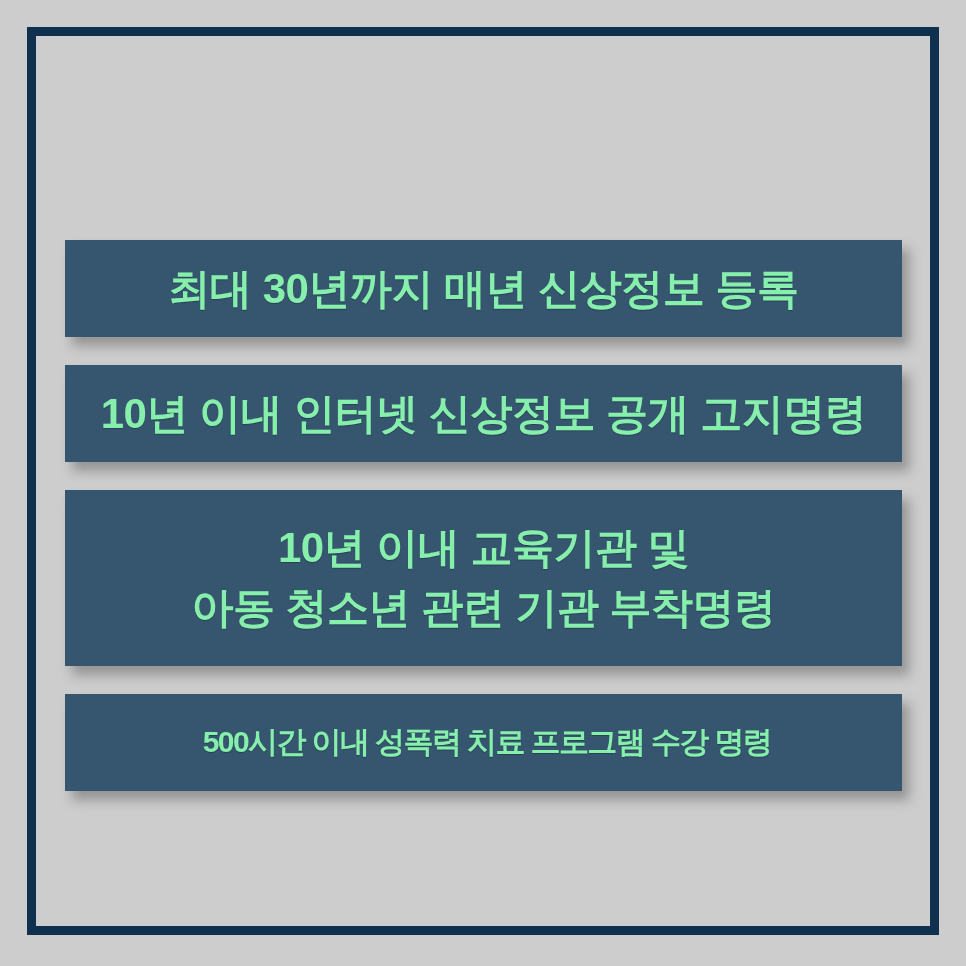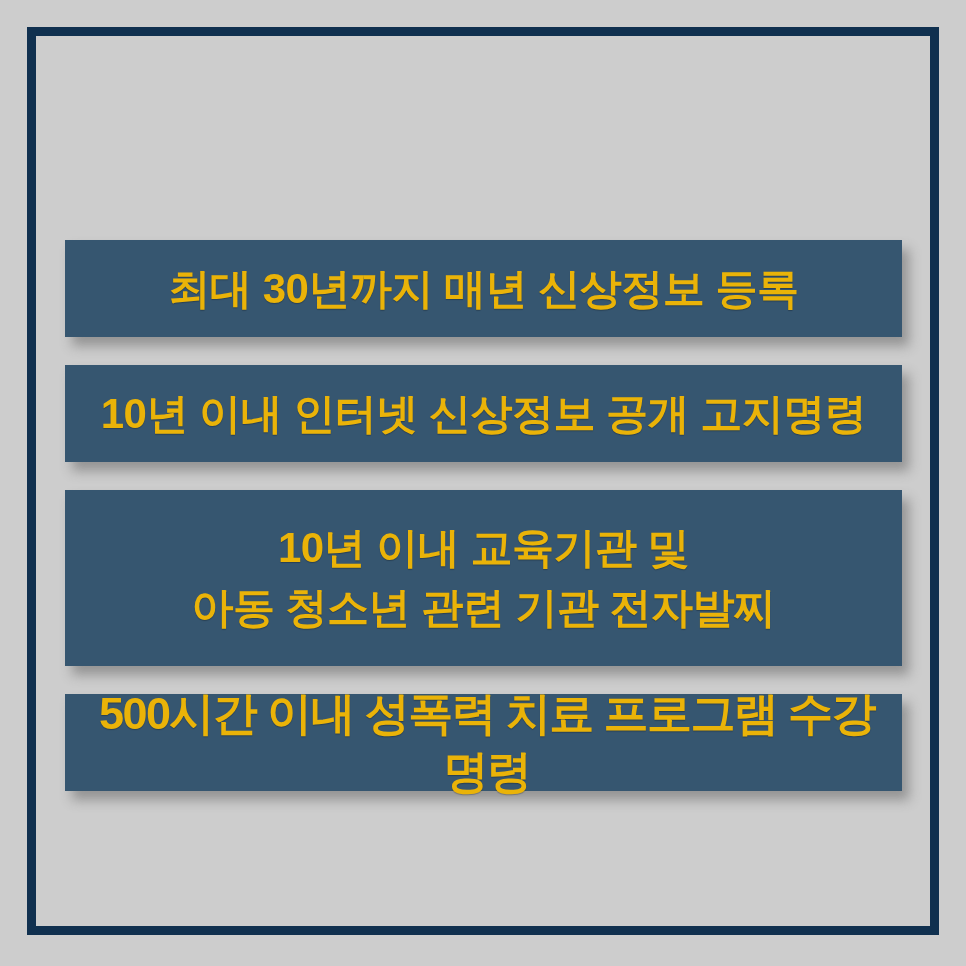--- a/index.html
+++ b/index.html
@@ -70,32 +70,32 @@
     text-align: center;
     box-sizing: border-box;
     margin-bottom: 28px;
   }
 
   .bar.h1 { height: 97px; }
   .bar.h2 { height: 176px; }
   .bar.last { margin-bottom: 0; }
 
   .bar-text {
-    color: #eab308;
+    color: #86efac;
     font-weight: 700;
     font-size: 42px;
     line-height: 1.28;
     letter-spacing: -0.5px;
     padding: 0 14px;
     white-space: pre-line;
     text-shadow: 0 1px 1px rgba(0,0,0,0.25);
   }
 
   .bar.wide .bar-text {
-    font-size: 45px;
+    font-size: 30px;
     letter-spacing: -1.6px;
     padding: 0 6px;
     margin-left: 7px;
   }
 
   .bar.h2 .bar-text {
     font-size: 42px;
     line-height: 1.42;
   }
 </style>
@@ -113,21 +113,21 @@
       <span class="bar-text">최대 30년까지 매년 신상정보 등록</span>
     </div>
 
     <div class="bar h1">
       <span class="bar-text">10년 이내 인터넷 신상정보 공개 고지명령</span>
     </div>
 
 
     <div class="bar h2">
       <span class="bar-text">10년 이내 교육기관 및
-아동 청소년 관련 기관 전자발찌</span>
+아동 청소년 관련 기관 부착명령</span>
     </div>
 
     <div class="bar h1 wide last">
       <span class="bar-text">500시간 이내 성폭력 치료 프로그램 수강 명령</span>
     </div>
 
   </div>
 
 </div>
 

